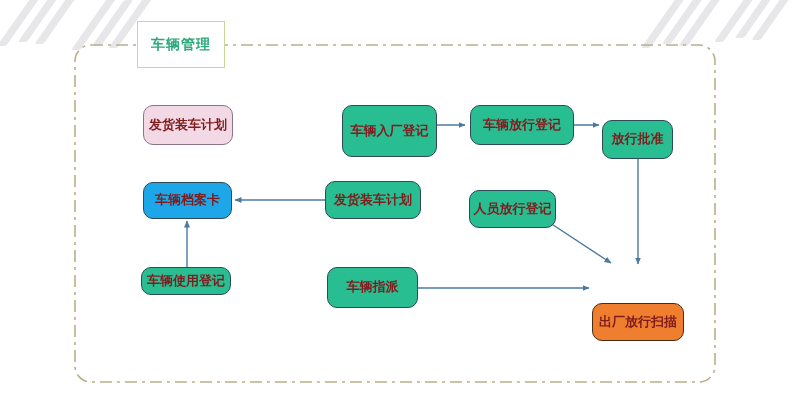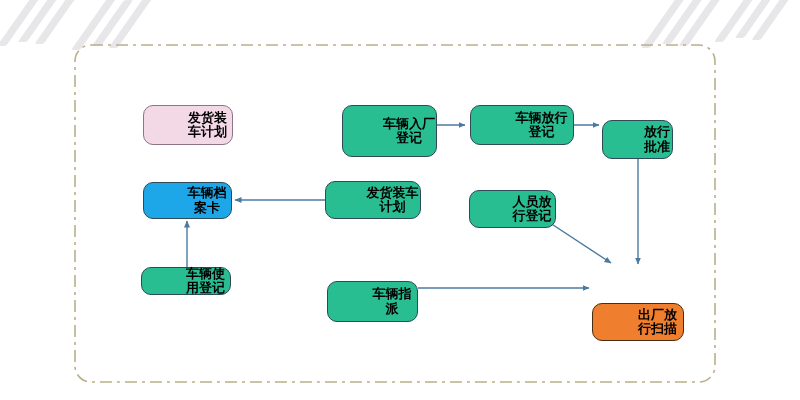--- a/index.html
+++ b/index.html
@@ -16,22 +16,22 @@
   .wm span:nth-child(2){height:46px;margin-top:4px;}
   .wm span:nth-child(3){height:50px;margin-top:2px;}
   
   #edge-svg{position:absolute;left:0;top:0;width:800px;height:400px;pointer-events:none;}
   #edge-svg .frame{fill:none;stroke:var(--frame-border);stroke-width:1.6;stroke-dasharray:12 5 3 5;}
   #edge-svg line{stroke:var(--arrow);stroke-width:1.4;}
   #edge-svg .arrowhead{fill:var(--arrow);}
   
   .node{
     position:absolute;box-sizing:border-box;display:flex;align-items:center;justify-content:center;
-    border-radius:10px;font-size:13px;font-weight:bold;color:#000000;
-    border:1.6px solid var(--node-border);text-align:center;line-height:1.1;cursor:default;padding-left:39px;
+    border-radius:10px;font-size:13px;font-weight:bold;color:#7f1d1d;
+    border:1.6px solid var(--node-border);text-align:center;line-height:1.1;cursor:default;
   }
   .node.green{background:var(--green-fill);}
   .node.blue{background:var(--blue-fill);}
   .node.orange{background:var(--orange-fill);border-color:var(--orange-border);}
   .node.pink{background:var(--pink-fill);border-color:var(--pink-border);}
   
   .title-box{
     position:absolute;left:137px;top:21px;width:88px;height:47px;box-sizing:border-box;
     background:#ffffff;border:1.5px solid var(--title-border);
     display:flex;align-items:center;justify-content:center;
@@ -75,27 +75,28 @@
         <line x1="420" y1="125" x2="465" y2="125" marker-end="url(#arrow)"></line>
         <line x1="560" y1="125" x2="599" y2="125" marker-end="url(#arrow)"></line>
         <line x1="638" y1="145" x2="638" y2="264" marker-end="url(#arrow)"></line>
         <line x1="325" y1="200" x2="235" y2="200" marker-end="url(#arrow)"></line>
         <line x1="187" y1="267" x2="187" y2="221" marker-end="url(#arrow)"></line>
         <line x1="418" y1="288" x2="589" y2="288" marker-end="url(#arrow)"></line>
         <line x1="544" y1="219" x2="611" y2="263" marker-end="url(#arrow)"></line>
       </g>
   </svg>
 
+  <div class="title-box">车辆管理</div>
 
   <div>
       <div class="node pink" style="left: 143px; top: 105px; width: 90px; height: 40px;">发货装车计划</div>
       <div class="node green" style="left: 342px; top: 105px; width: 95px; height: 52px;">车辆入厂登记</div>
       <div class="node green" style="left: 470px; top: 105px; width: 104px; height: 40px;">车辆放行登记</div>
       <div class="node green" style="left: 602px; top: 106px; width: 71px; height: 39px; margin-top: 14px;">放行批准</div>
       <div class="node blue" style="left: 143px; top: 182px; width: 89px; height: 37px;">车辆档案卡</div>
       <div class="node green" style="left: 325px; top: 181px; width: 96px; height: 38px;">发货装车计划</div>
       <div class="node green" style="left: 469px; top: 190px; width: 87px; height: 38px;">人员放行登记</div>
       <div class="node green" style="left: 141px; top: 267px; width: 90px; height: 28px;">车辆使用登记</div>
-      <div class="node green" style="left: 327px; top: 281px; width: 91px; height: 41px;">车辆指派</div>
+      <div class="node green" style="left: 327px; top: 267px; width: 91px; height: 41px;">车辆指派</div>
       <div class="node orange" style="left: 592px; top: 267px; width: 92px; height: 38px; margin-top: 36px;">出厂放行扫描</div>
     </div>
 
 </div>
 
 </body></html>

